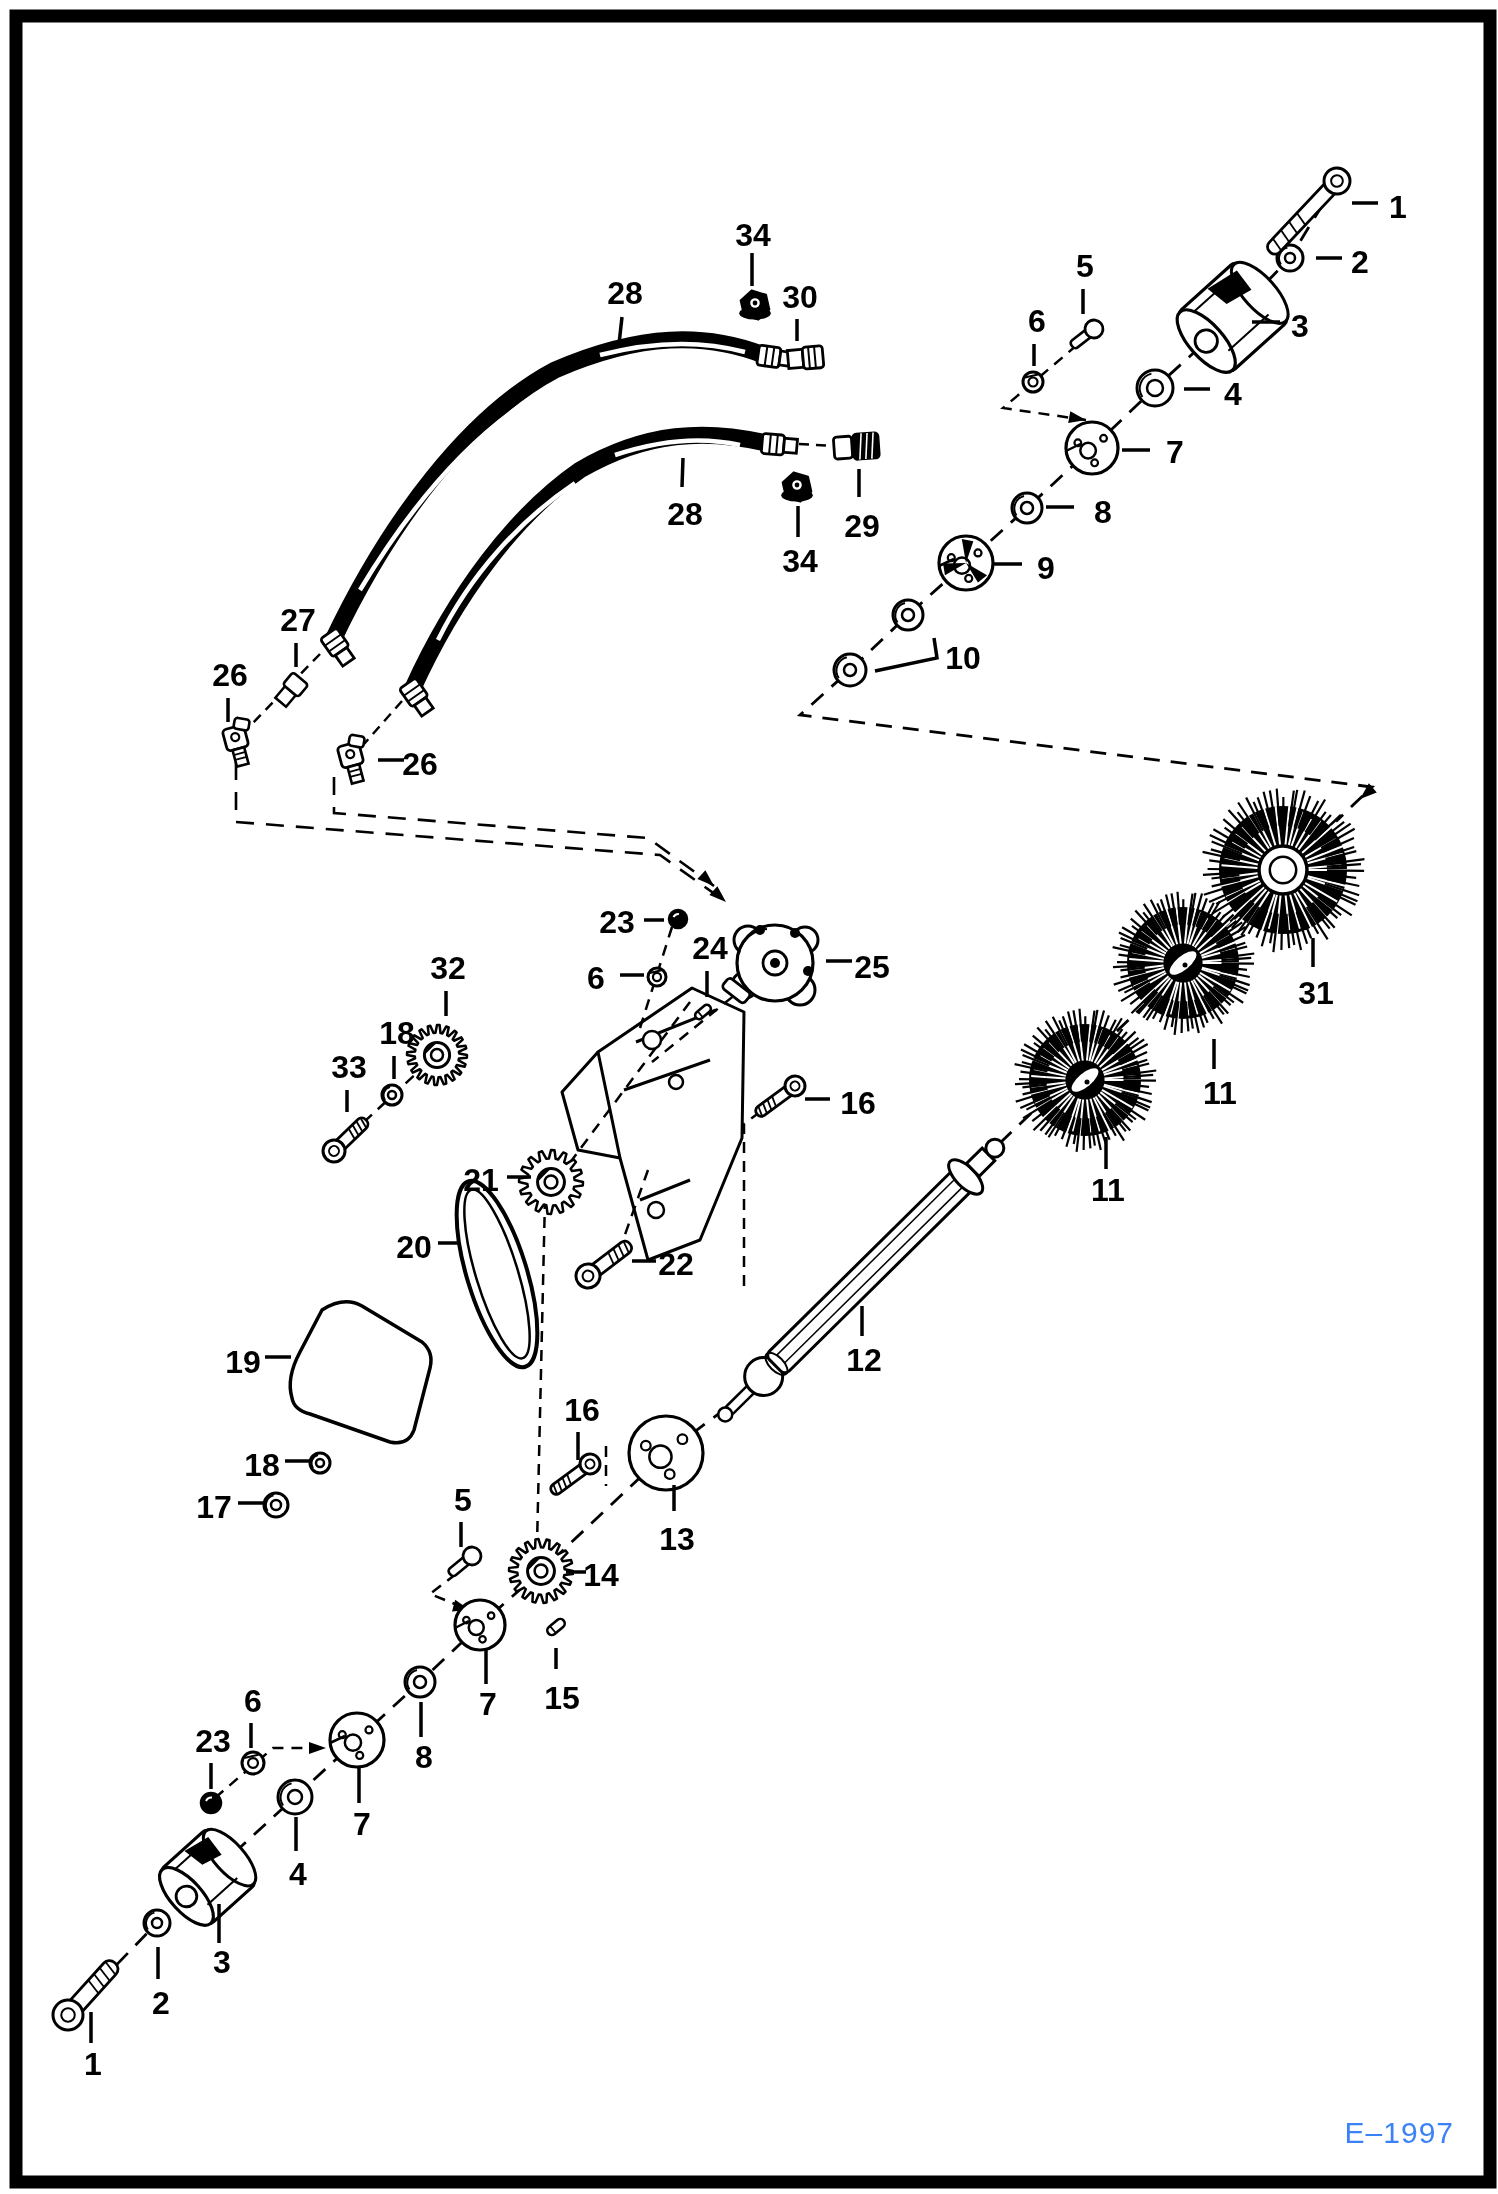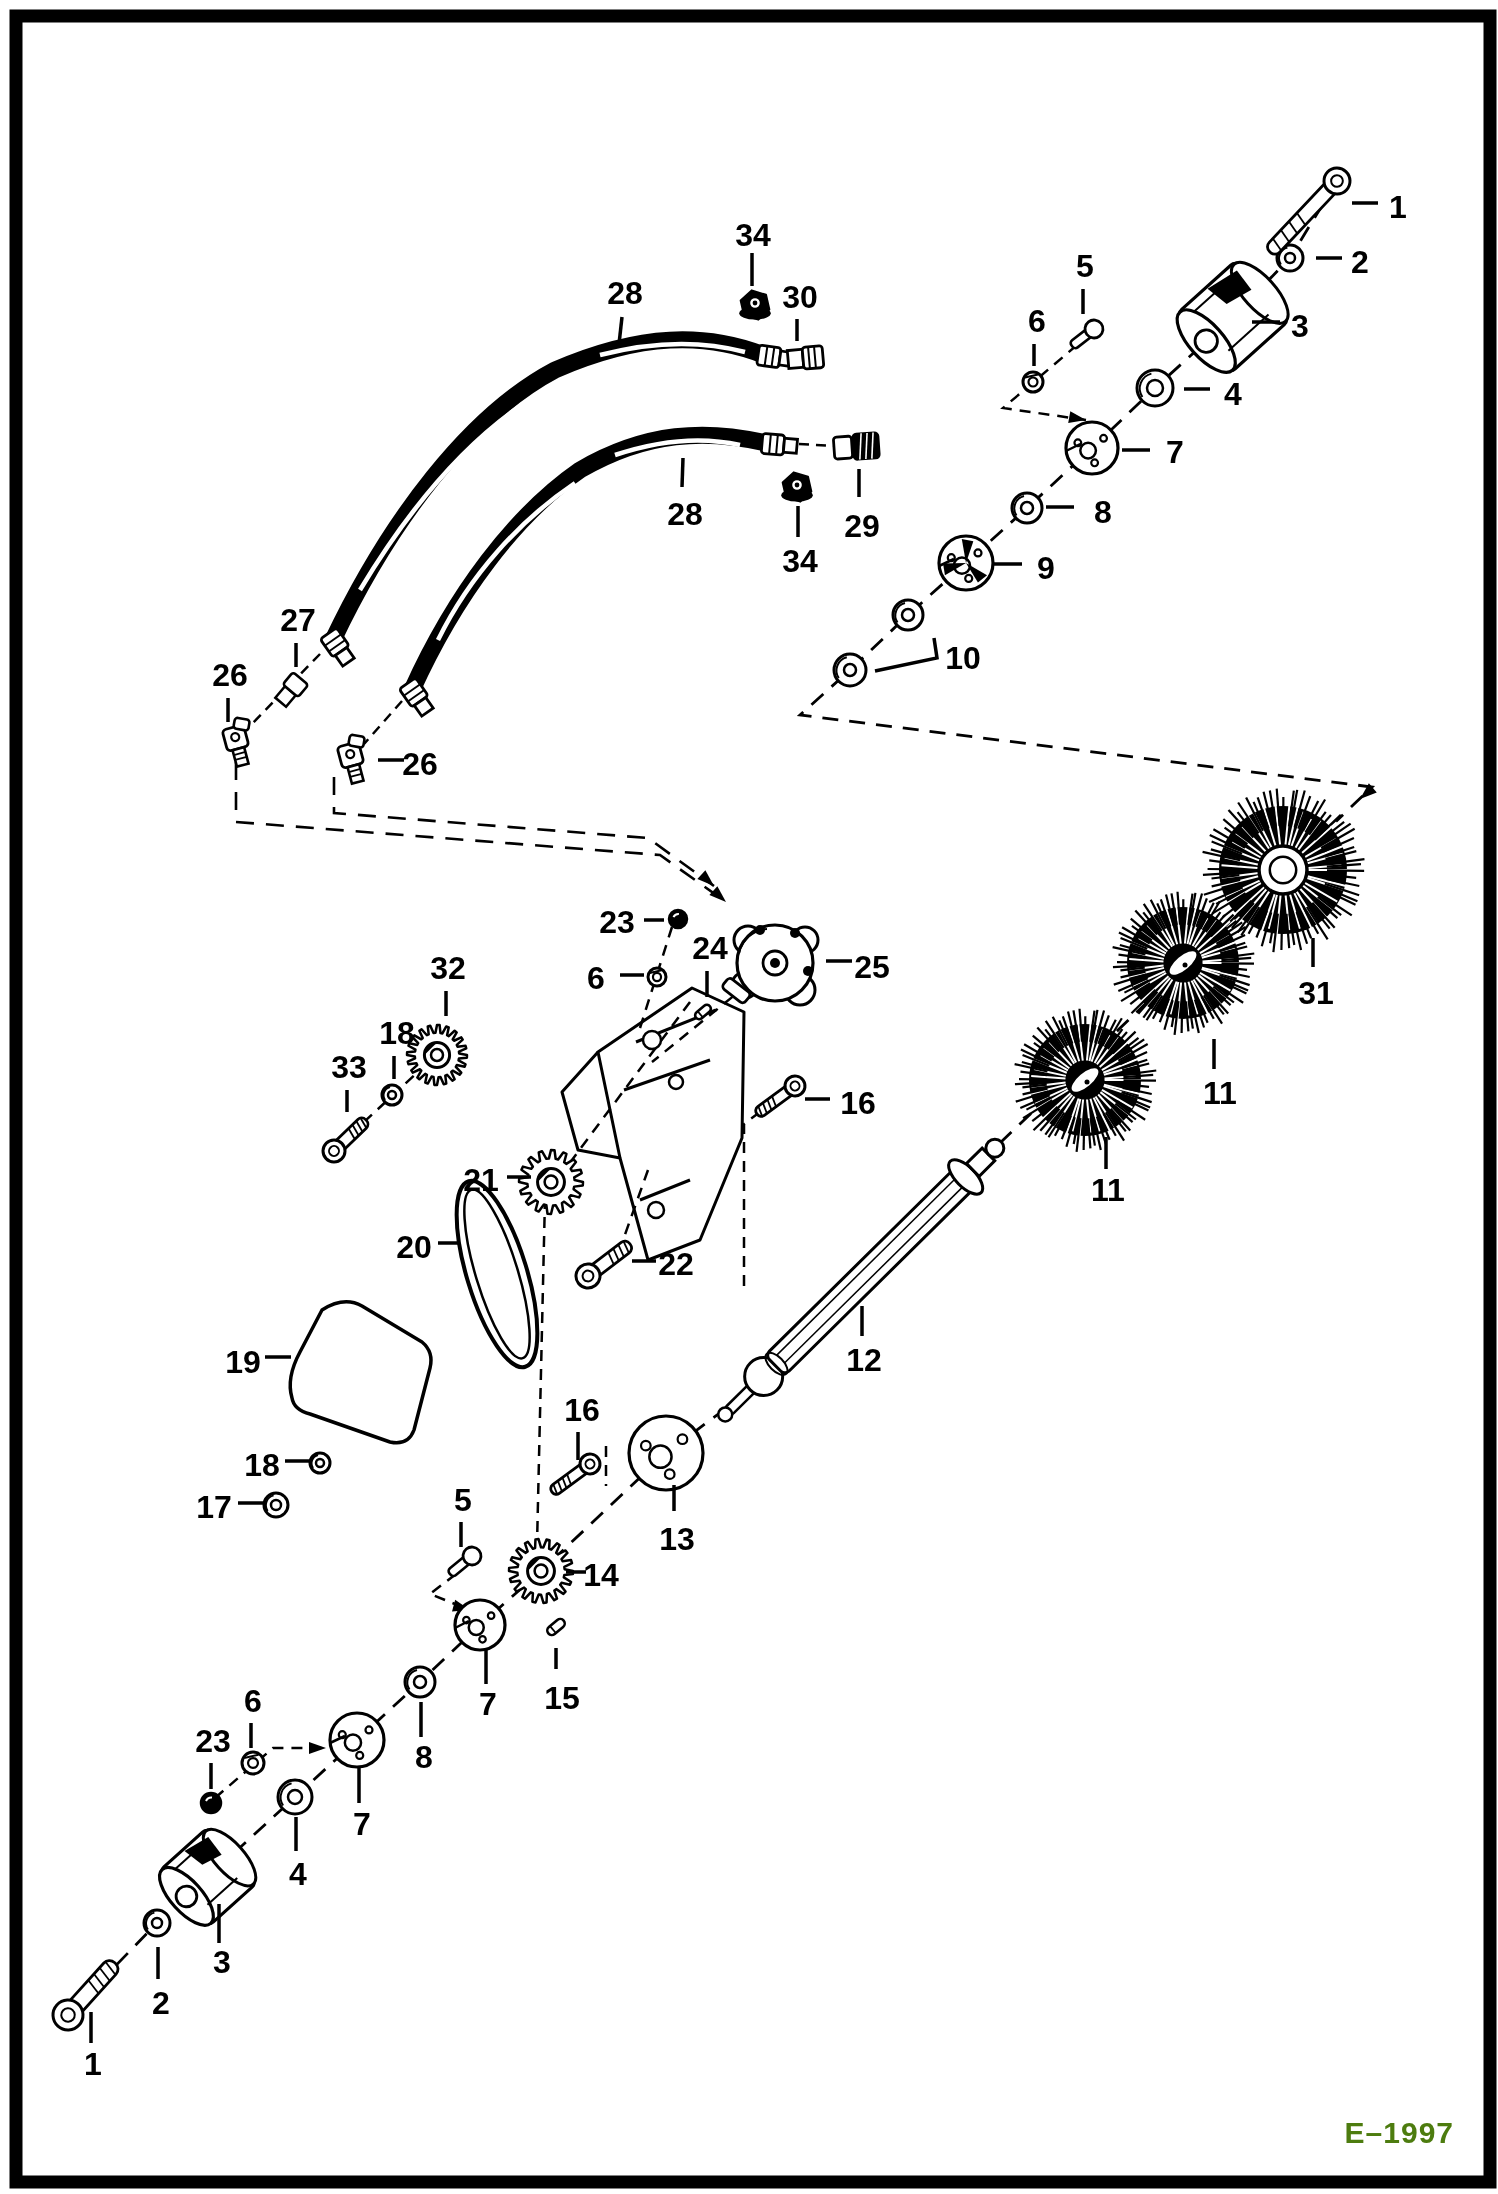--- a/index.html
+++ b/index.html
@@ -1,20 +1,20 @@
 <!DOCTYPE html>
 <html><head>
 <meta charset="utf-8">
 <style>
   html,body{margin:0;padding:0;background:#fff;}
   #stage{position:relative;width:1498px;height:2194px;background:#ffffff;
          font-family:"Liberation Sans",sans-serif;overflow:hidden;}
   #diagram-svg{position:absolute;left:0;top:0;width:1498px;height:2194px;}
   #figure-code{position:absolute;right:44px;bottom:44px;font-size:30px;
-               font-weight:700;color:#4d7c0f;letter-spacing:1px;}
+               font-weight:400;color:#3b82f6;letter-spacing:1px;}
 </style>
 </head>
 <body>
 
 <div id="stage">
   <svg id="diagram-svg" viewBox="0 0 1498 2194" xmlns="http://www.w3.org/2000/svg">
       <rect x="16" y="16" width="1474" height="2166" fill="none" stroke="#000000" stroke-width="13"></rect>
       <g>
         <path d="M 333 640 C 390 520 470 415 555 370 C 640 333 706 332 766 356" fill="none" stroke="#000000" stroke-width="17" stroke-linejoin="round"></path>
         <path d="M 360 590 C 420 490 485 420 560 382" fill="none" stroke="#ffffff" stroke-width="4.5" stroke-linejoin="round"></path>

